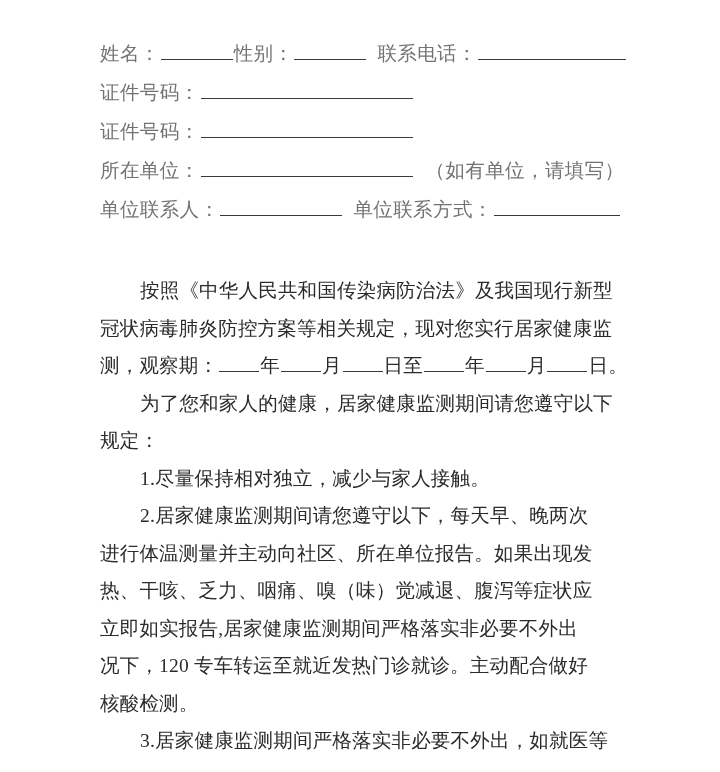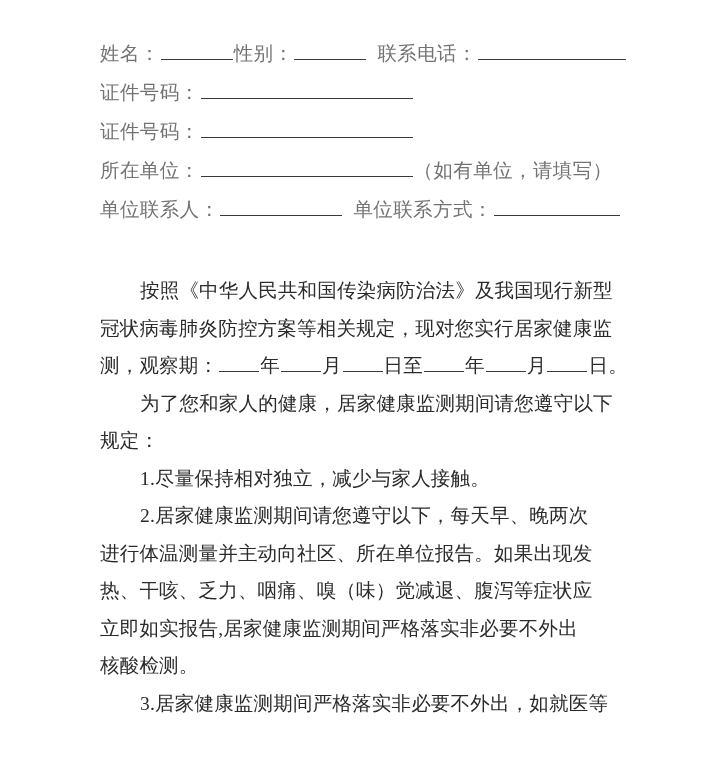--- a/index.html
+++ b/index.html
@@ -58,21 +58,21 @@
   .blank.w-gender { width: 72px; }
   .blank.w-phone  { width: 148px; }
   .blank.w-id     { width: 212px; }
   .blank.w-addr   { width: 212px; }
   .blank.w-unit   { width: 212px; }
   .blank.w-contact{ width: 122px; }
   .blank.w-way    { width: 126px; }
 
   .note-paren {
     display: inline-block;
-    margin-left: 0;
+    margin-left: 12px;
     font-size: 19.5px;
   }
   .gap-md { display: inline-block; width: 10px; }
 
   
   .body-block {
     position: absolute;
     left: 100px;
     top: 272px;
     width: 510px;
@@ -139,19 +139,20 @@
 
     <div class="ln indent2">为了您和家人的健康，居家健康监测期间请您遵守以下</div>
     <div class="ln">规定：</div>
 
     <div class="ln indent2"><span>1.</span><span>尽量保持相对独立，减少与家人接触。</span></div>
 
     <div class="ln indent2"><span>2.</span><span>居家健康监测期间请您遵守以下，每天早、晚两次</span></div>
     <div class="ln">进行体温测量并主动向社区、所在单位报告。如果出现发</div>
     <div class="ln">热、干咳、乏力、咽痛、嗅（味）觉减退、腹泻等症状应</div>
     <div class="ln">立即如实报告,居家健康监测期间严格落实非必要不外出</div>
+    <div class="ln">况下，120 专车转运至就近发热门诊就诊。主动配合做好</div>
     <div class="ln">核酸检测。</div>
 
     <div class="ln indent2"><span>3.</span><span>居家健康监测期间严格落实非必要不外出，如就医等</span></div>
 
   </div>
 
 </div>
 
 </body></html>

